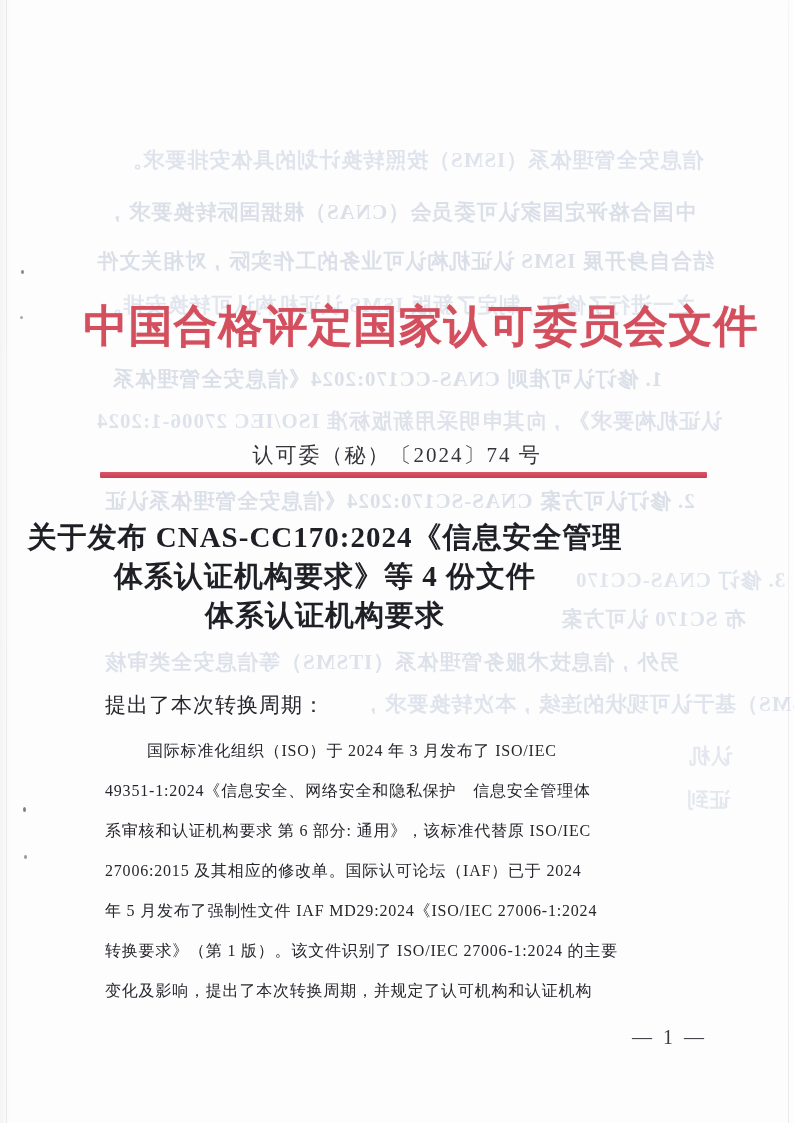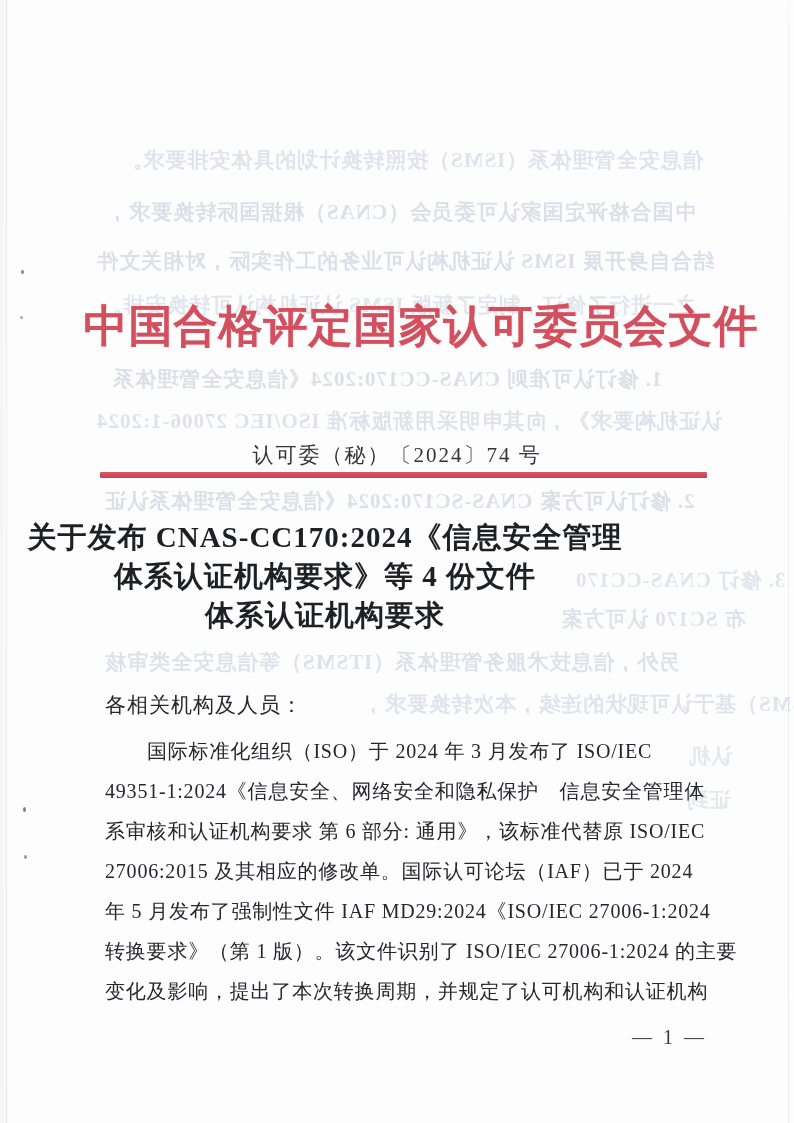--- a/index.html
+++ b/index.html
@@ -93,21 +93,21 @@
     font-size:21px;color:#26262c;
     letter-spacing:1px;white-space:nowrap;
     z-index:3;
   }
   .body-block{
     position:absolute;top:731px;left:105px;width:640px;
     z-index:3;
   }
   .body-line{
     height:40px;line-height:40px;
-    font-size:20px;color:#26262c;
+    font-size:16px;color:#26262c;
     letter-spacing:.8px;
     white-space:nowrap;
   }
   .body-line.indent{padding-left:42px;}
   .page-number{
     position:absolute;top:1026px;left:0;width:707px;
     text-align:right;
     font-size:20px;color:#3a3b41;
     letter-spacing:3px;
     z-index:3;
@@ -144,21 +144,21 @@
   <div class="doc-number">认可委（秘）〔2024〕74 号</div>
 
   <div class="red-rule"></div>
 
   <div class="doc-title">
     <div>关于发布 CNAS-CC170:2024《信息安全管理</div>
     <div>体系认证机构要求》等 4 份文件</div>
     <div>体系认证机构要求</div>
   </div>
 
-  <div class="salutation">各相关机构及人员：</div>
+  <div class="salutation">提出了本次转换周期：</div>
 
   <div class="body-block">
     <div class="body-line indent">国际标准化组织（ISO）于 2024 年 3 月发布了 ISO/IEC</div>
     <div class="body-line">49351-1:2024《信息安全、网络安全和隐私保护　信息安全管理体</div>
     <div class="body-line">系审核和认证机构要求 第 6 部分: 通用》，该标准代替原 ISO/IEC</div>
     <div class="body-line">27006:2015 及其相应的修改单。国际认可论坛（IAF）已于 2024</div>
     <div class="body-line">年 5 月发布了强制性文件 IAF MD29:2024《ISO/IEC 27006-1:2024</div>
     <div class="body-line">转换要求》（第 1 版）。该文件识别了 ISO/IEC 27006-1:2024 的主要</div>
     <div class="body-line">变化及影响，提出了本次转换周期，并规定了认可机构和认证机构</div>
   </div>

